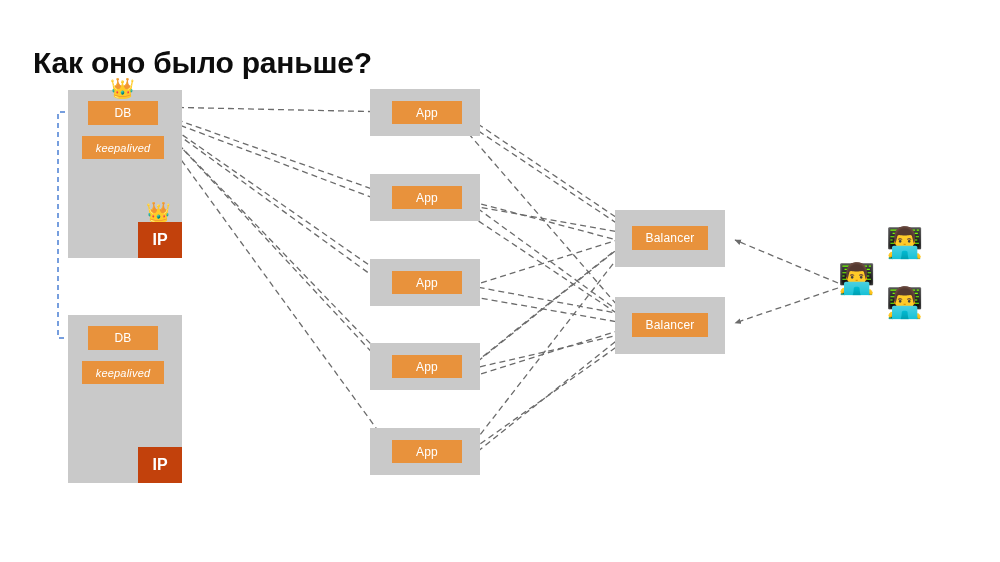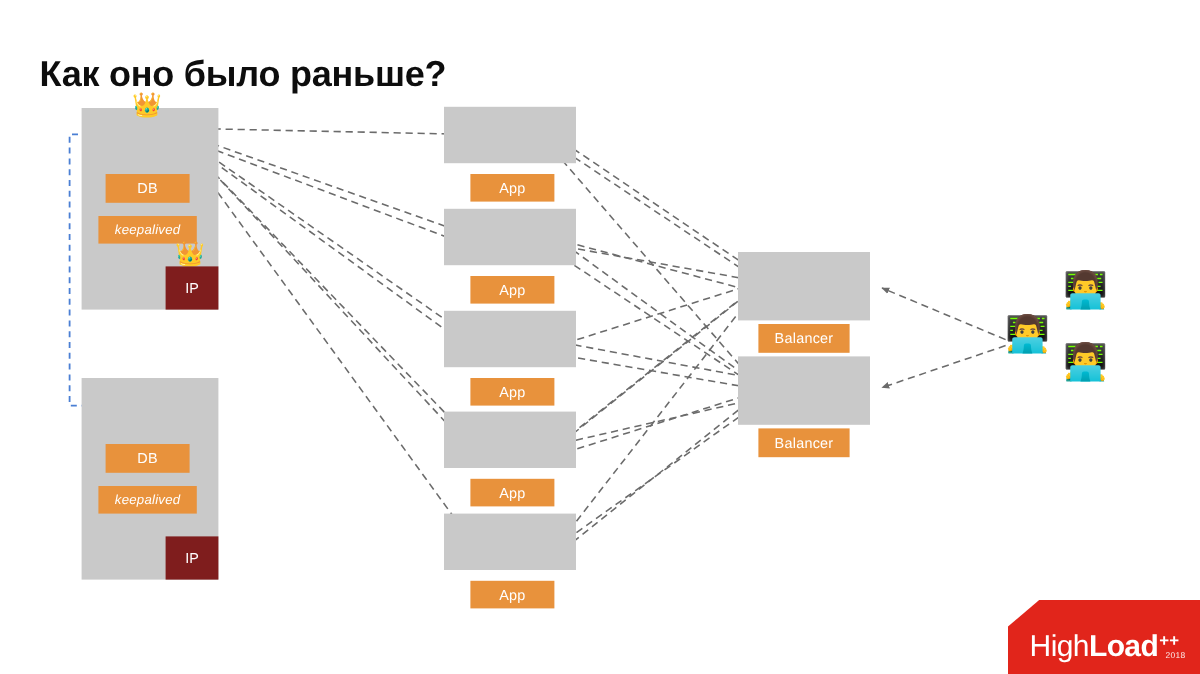--- a/index.html
+++ b/index.html
@@ -56,34 +56,33 @@
   .svcbox {
     position: absolute;
     background: #e8923c;
     color: #ffffff;
     display: flex;
     align-items: center;
     justify-content: center;
     font-size: 12px;
     box-sizing: border-box;
     letter-spacing: 0.2px;
-    margin-top: 44px;
   }
   .svcbox.small-label { font-size: 11px; font-style: italic; }
 
   
   .ipbox {
     position: absolute;
-    background: #7f1d1d;
+    background: #c2410c;
     color: #ffffff;
     display: flex;
     align-items: center;
     justify-content: center;
-    font-size: 12px;
-    font-weight: normal;
+    font-size: 16px;
+    font-weight: bold;
     box-sizing: border-box;
   }
 
   
   .crown {
     position: absolute;
     font-size: 20px;
     line-height: 1;
     user-select: none;
   }
@@ -242,22 +241,14 @@
   <div class="node" style="left:615px; top:210px; width:110px; height:57px;"></div>
   <div class="svcbox" style="left:632px; top:226px; width:76px; height:24px;">Balancer</div>
 
   <div class="node" style="left:615px; top:297px; width:110px; height:57px;"></div>
   <div class="svcbox" style="left:632px; top:313px; width:76px; height:24px;">Balancer</div>
 
   <div class="person" style="left:838px; top:264px;">👨‍💻</div>
   <div class="person" style="left:886px; top:228px;">👨‍💻</div>
   <div class="person" style="left:886px; top:288px;">👨‍💻</div>
 
-  <div id="logo">
-    <div id="logo-inner">
-      <span id="logo-high">High</span>
-      <span id="logo-load">Load</span>
-      <span id="logo-sup">++</span>
-    </div>
-    <div id="logo-year">2018</div>
-  </div>
 
 </div>
 
 </body></html>

